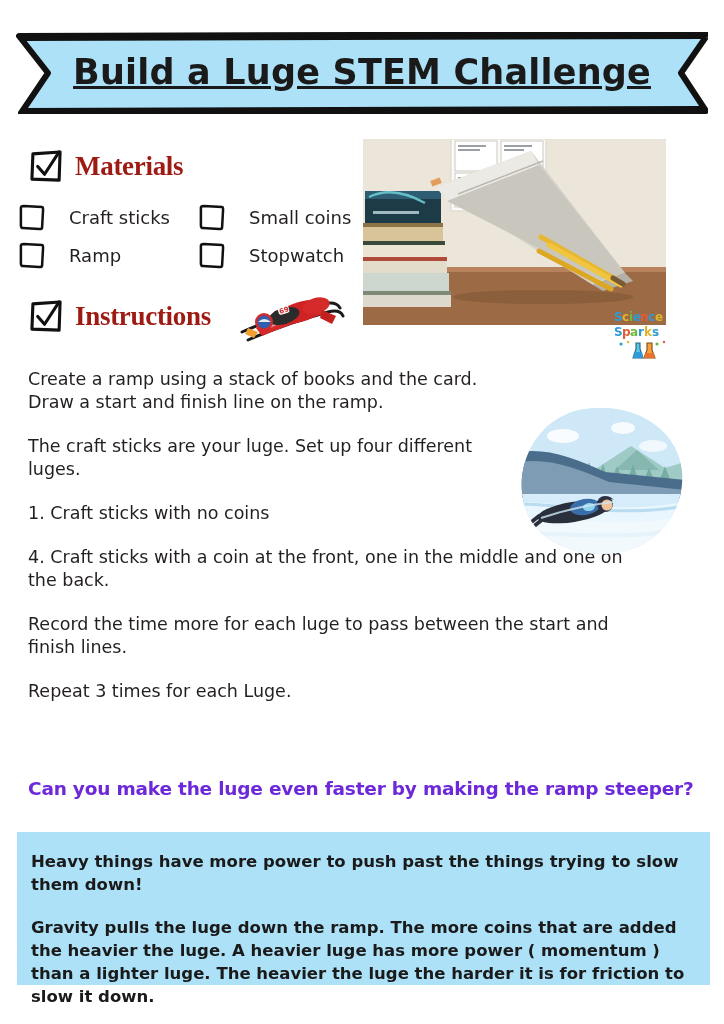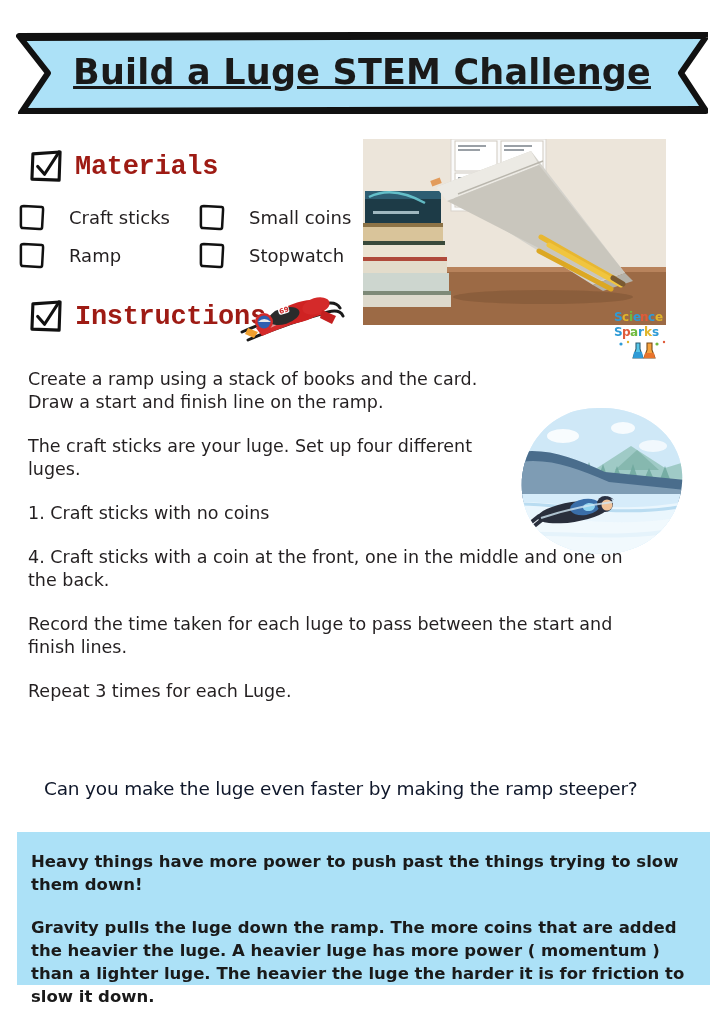--- a/index.html
+++ b/index.html
@@ -48,21 +48,21 @@
     display: flex;
     align-items: center;
     gap: 12px;
   }
   .head-materials { left: 30px; top: 150px; }
   .head-instructions { left: 30px; top: 300px; }
   .section-head .heading-text {
     font-size: 27px;
     font-weight: 700;
     color: #9e1b14;
-    font-family: Liberation Mono, monospace;
+    font-family: Liberation Serif, serif;
     letter-spacing: -0.3px;
   }
   .chk-big { width: 33px; height: 33px; display: block; }
 
   
   .materials-list {
     position: absolute;
     left: 18px;
     top: 198px;
     width: 340px;
@@ -137,26 +137,26 @@
     position: absolute;
     left: 519px;
     top: 406px;
     width: 166px;
     height: 150px;
   }
 
   
   .question {
     position: absolute;
-    left: 44px;
+    left: 28px;
     top: 778px;
     width: 668px;
     font-size: 18.5px;
-    font-weight: 400;
-    color: #0f172a;
+    font-weight: 700;
+    color: #6d28d9;
     font-family: "DejaVu Sans", sans-serif;
     letter-spacing: -0.2px;
   }
 
   
   .info-box {
     position: absolute;
     left: 17px;
     top: 832px;
     width: 693px;
@@ -346,21 +346,21 @@
     <path d="M94,34 L108,40 L104,48 L92,42 Z" fill="#c42020"></path>
     <path d="M20,52 L30,56 L26,62 L17,58 Z" fill="#f0a030"></path>
   </svg>
 </div>
 
 <div class="steps">
   <p class="step narrow">Create a ramp using a stack of books and the card. Draw a start and finish line on the ramp.</p>
   <p class="step narrow">The craft sticks are your luge. Set up four different luges.</p>
   <p class="step narrow">1. Craft sticks with no coins</p>
   <p class="step wide">4. Craft sticks with a coin at the front, one in the middle and one on the back.</p>
-  <p class="step wide">Record the time taken for each luge to pass between the start and finish lines.</p>
+  <p class="step wide">Record the time more for each luge to pass between the start and finish lines.</p>
   <p class="step wide">Repeat 3 times for each Luge.</p>
 </div>
 
 <div class="snow-illus">
   <svg viewBox="0 0 166 150">
     <defs>
       <clipPath id="blobclip">
         <path d="M84,2 C124,2 160,28 163,66 C166,106 138,142 96,147 C54,152 14,134 5,98 C-4,62 14,22 48,8 C58,3 71,2 84,2 Z"></path>
       </clipPath>
     </defs>

